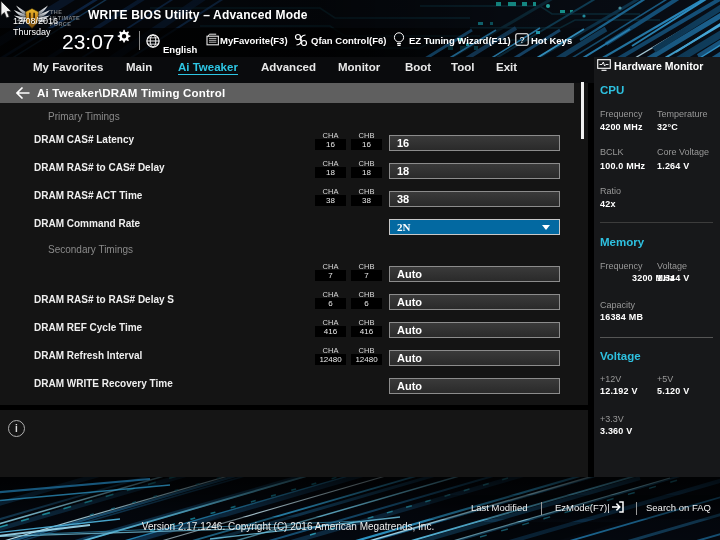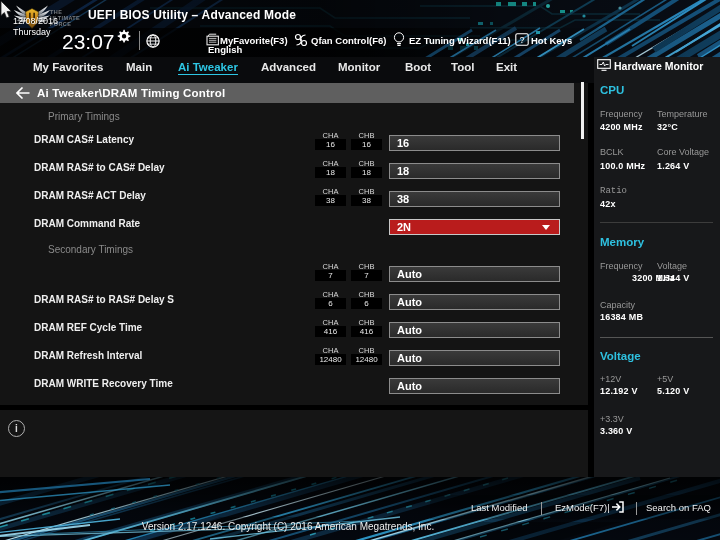--- a/index.html
+++ b/index.html
@@ -143,38 +143,38 @@
     </g>
     <path d="M19 4.5 L25.4 7.8 L24.7 18.5 L19 24.5 L13.3 18.5 L12.6 7.8 Z" fill="url(#gold)" stroke="#2e2103" stroke-width="0.6"></path>
     <path d="M16 8.8 L16 17 L19 20.6 L22 17 L22 8.8 L20.3 8.8 L20.3 16.3 L19 17.8 L17.7 16.3 L17.7 8.8 Z" fill="#3c2a04"></path>
   </svg>
   <div class="abs" style="left:50px;top:9px;font-size:5.5px;font-weight:bold;color:#787d82;line-height:6px;letter-spacing:0.4px;">THE<br>ULTIMATE<br>FORCE</div>
 
   <svg class="abs" style="left:0;top:1px" width="14" height="21" viewBox="0 0 14 21">
     <path d="M1 0 L1 14.5 L4.4 11.6 L6.6 16.9 L9.2 15.7 L7 10.6 L11.2 10.2 Z" fill="#f2f2f2" stroke="#222" stroke-width="0.8"></path>
   </svg>
 
-  <div class="abs" style="left:88px;top:8px;font-size:12px;font-weight:bold;color:#fff;letter-spacing:0.2px;">UEFI BIOS Utility – Advanced Mode</div>
+  <div class="abs" style="left:88px;top:8px;font-size:12px;font-weight:bold;color:#fff;letter-spacing:0.2px;">WRITE BIOS Utility – Advanced Mode</div>
 
   <div class="abs" style="left:13px;top:16px;font-size:9px;color:#fff;line-height:10.5px;">12/08/2016<br>Thursday</div>
   <div class="abs" style="left:62px;top:30px;font-size:21px;color:#fff;">23:07</div>
 
   <svg class="abs" style="left:116px;top:29px" width="15" height="15" viewBox="0 0 18 18">
     <path fill="#fff" d="M9 1 L10.4 1 L10.9 3.2 A6 6 0 0 1 12.6 3.9 L14.5 2.7 L15.6 3.8 L14.4 5.7 A6 6 0 0 1 15.1 7.4 L17.3 7.9 L17.3 9.4 L15.1 9.9 A6 6 0 0 1 14.4 11.6 L15.6 13.5 L14.5 14.6 L12.6 13.4 A6 6 0 0 1 10.9 14.1 L10.4 16.3 L8.9 16.3 L8.4 14.1 A6 6 0 0 1 6.7 13.4 L4.8 14.6 L3.7 13.5 L4.9 11.6 A6 6 0 0 1 4.2 9.9 L2 9.4 L2 7.9 L4.2 7.4 A6 6 0 0 1 4.9 5.7 L3.7 3.8 L4.8 2.7 L6.7 3.9 A6 6 0 0 1 8.4 3.2 Z M9.65 6 A2.65 2.65 0 1 0 9.65 11.3 A2.65 2.65 0 1 0 9.65 6 Z" fill-rule="evenodd"></path>
   </svg>
   <div class="abs" style="left:139px;top:31px;width:1px;height:19px;background:#888;"></div>
 
   <svg class="abs" style="left:146px;top:34px" width="14" height="14" viewBox="0 0 13 13">
     <circle cx="6.5" cy="6.5" r="5.7" fill="none" stroke="#fff" stroke-width="1.1"></circle>
     <ellipse cx="6.5" cy="6.5" rx="2.6" ry="5.7" fill="none" stroke="#fff" stroke-width="0.9"></ellipse>
     <line x1="0.8" y1="6.5" x2="12.2" y2="6.5" stroke="#fff" stroke-width="0.9"></line>
     <line x1="1.5" y1="3.6" x2="11.5" y2="3.6" stroke="#fff" stroke-width="0.8"></line>
     <line x1="1.5" y1="9.4" x2="11.5" y2="9.4" stroke="#fff" stroke-width="0.8"></line>
   </svg>
-  <div class="hsc" style="left:163px;top:44px;margin-left:45px;">English</div>
+  <div class="hsc" style="left:163px;top:44px;">English</div>
 
   <svg class="abs" style="left:206px;top:33px" width="14" height="13" viewBox="0 0 14 13">
     <path d="M2.2 3.2 L3.4 1.2 L10.2 1.2" fill="none" stroke="#e8e8e8" stroke-width="1"></path>
     <rect x="1" y="3.2" width="11.4" height="8.6" fill="none" stroke="#e8e8e8" stroke-width="1.1"></rect>
     <line x1="3" y1="5.4" x2="10.4" y2="5.4" stroke="#e8e8e8" stroke-width="0.8"></line>
     <line x1="3" y1="7.3" x2="10.4" y2="7.3" stroke="#e8e8e8" stroke-width="0.8"></line>
     <line x1="3" y1="9.2" x2="10.4" y2="9.2" stroke="#e8e8e8" stroke-width="0.8"></line>
   </svg>
   <div class="hsc" style="left:220px;top:35px;">MyFavorite(F3)</div>
 
@@ -236,33 +236,33 @@
   <div class="chg" style="left:315px;top:160px;">
       <div class="t">CHA</div>
       <div class="b">18</div>
     </div>
   <div class="chg" style="left:351px;top:160px;">
       <div class="t">CHB</div>
       <div class="b">18</div>
     </div>
   <div class="inp" style="top:163px;">18</div>
 
-  <div class="abs lbl" style="left:34px;top:190px;">DRAM RAS# ACT Delay</div>
+  <div class="abs lbl" style="left:34px;top:190px;">DRAM RAS# ACT Time</div>
   <div class="chg" style="left:315px;top:188px;">
       <div class="t">CHA</div>
       <div class="b">38</div>
     </div>
   <div class="chg" style="left:351px;top:188px;">
       <div class="t">CHB</div>
       <div class="b">38</div>
     </div>
   <div class="inp" style="top:191px;">38</div>
 
   <div class="abs lbl" style="left:34px;top:218px;">DRAM Command Rate</div>
-  <div class="inp" style="top:219px;border-color:#c8c8c8;background:#b91c1c;">2N
+  <div class="inp" style="top:219px;border-color:#c8c8c8;background:#0369a1;font-family:Liberation Serif, serif;">2N
     <span style="position:absolute;right:9px;top:5px;width:0;height:0;border-left:4.5px solid transparent;border-right:4.5px solid transparent;border-top:5px solid #fff;"></span>
   </div>
 
   <div class="abs sect" style="left:35px;top:244px;">Secondary Timings</div>
 
   <div class="chg" style="left:315px;top:263px;">
       <div class="t">CHA</div>
       <div class="b">7</div>
     </div>
   <div class="chg" style="left:351px;top:263px;">
@@ -321,21 +321,21 @@
 
   <div class="abs sbhead" style="left:600px;top:84px;">CPU</div>
   <div class="abs sblbl" style="left:600px;top:109px;">Frequency</div>
   <div class="abs sblbl" style="left:657px;top:109px;">Temperature</div>
   <div class="abs sbval" style="left:600px;top:122px;">4200 MHz</div>
   <div class="abs sbval" style="left:657px;top:122px;">32°C</div>
   <div class="abs sblbl" style="left:600px;top:147px;">BCLK</div>
   <div class="abs sblbl" style="left:657px;top:147px;">Core Voltage</div>
   <div class="abs sbval" style="left:600px;top:161px;">100.0 MHz</div>
   <div class="abs sbval" style="left:657px;top:161px;">1.264 V</div>
-  <div class="abs sblbl" style="left:600px;top:186px;font-family:Liberation Mono, monospace;">Ratio</div>
+  <div class="abs sblbl" style="left:600px;top:186px;">Ratio</div>
   <div class="abs sbval" style="left:600px;top:199px;">42x</div>
   <div class="abs" style="left:600px;top:222px;width:113px;height:1px;background:#3c3c3c;"></div>
 
   <div class="abs sbhead" style="left:600px;top:236px;">Memory</div>
   <div class="abs sblbl" style="left:600px;top:261px;">Frequency</div>
   <div class="abs sblbl" style="left:657px;top:261px;">Voltage</div>
   <div class="abs sbval" style="left:600px;top:273px;margin-left:32px;">3200 MHz</div>
   <div class="abs sbval" style="left:657px;top:273px;">1.344 V</div>
   <div class="abs sblbl" style="left:600px;top:300px;">Capacity</div>
   <div class="abs sbval" style="left:600px;top:312px;">16384 MB</div>

